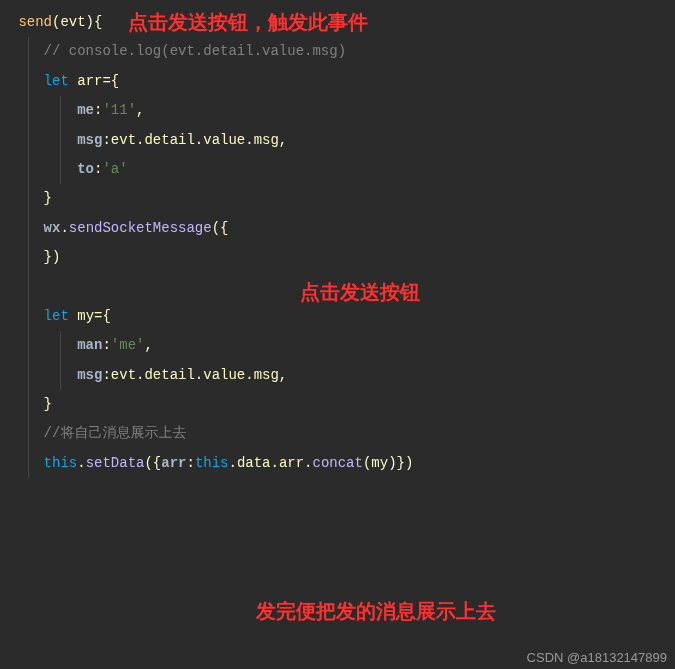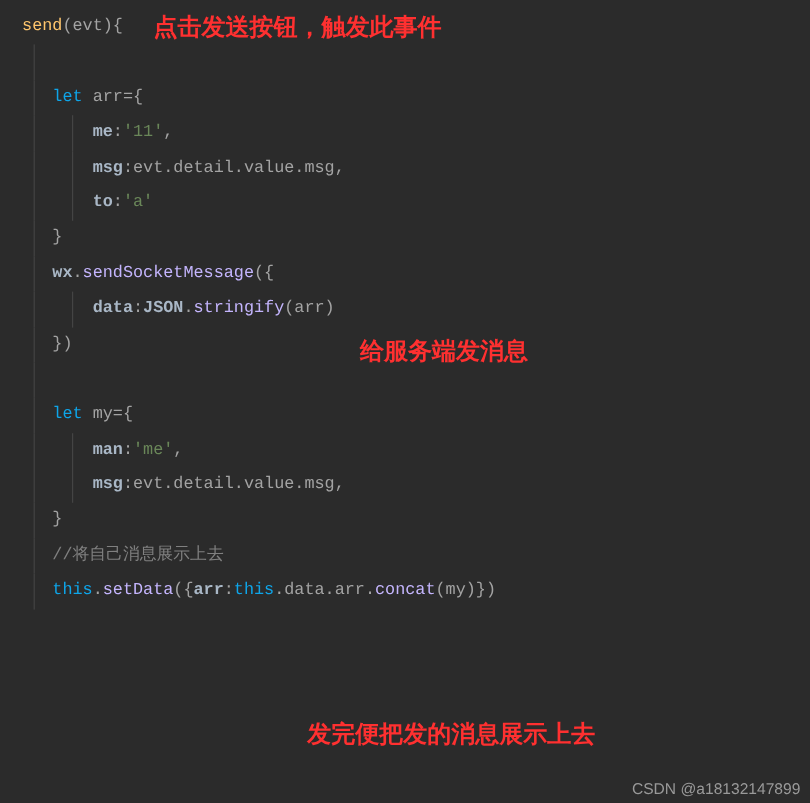--- a/index.html
+++ b/index.html
@@ -17,21 +17,21 @@
       padding: 8px 10px;
       line-height: 2.1;
       position: relative;
     }
     .line { white-space: pre; position: relative; }
     
     .kw { color: #0ea5e9; }
     .fn { color: #ffc66d; }
     .str { color: #6a8759; }
     .cmt { color: #808080; }
-    .punc { color: #a3a3a3; }
+    .punc { color: #fef9c3; }
     .ident { color: #a9b7c6; font-weight: bold; }
     .method { color: #c4b5fd; }
     
     .annotation {
       position: absolute;
       color: #ff3030;
       font-family: "SimHei", "Microsoft YaHei", sans-serif;
       font-size: 20px;
       font-weight: 600;
       pointer-events: none;
@@ -48,52 +48,51 @@
     .g2 { position: absolute; left: 50px; top: 0; bottom: 0; border-left: 1px solid #444; }
     .rel { position: relative; }
   </style>
 </head>
 <body>
 
 <div class="editor">
 
   <div class="line"> <span class="fn">send</span><span class="punc">(evt){</span></div>
 
-  <div class="line rel"><span class="g1"></span>    </div>
+  <div class="line rel"><span class="g1"></span>    <span class="cmt">// console.log(evt.detail.value.msg)</span></div>
 
   <div class="line rel"><span class="g1"></span>    <span class="kw">let</span><span class="punc"> arr={</span></div>
 
   <div class="line rel"><span class="g1"></span><span class="g2"></span>        <span class="ident">me</span><span class="punc">:</span><span class="str">'11'</span><span class="punc">,</span></div>
 
 
   <div class="line rel"><span class="g1"></span><span class="g2"></span>        <span class="ident">msg</span><span class="punc">:evt.detail.value.msg,</span></div>
 
   <div class="line rel"><span class="g1"></span><span class="g2"></span>        <span class="ident">to</span><span class="punc">:</span><span class="str">'a'</span></div>
 
   <div class="line rel"><span class="g1"></span>    <span class="punc">}</span></div>
 
   <div class="line rel"><span class="g1"></span>    <span class="ident">wx</span><span class="punc">.</span><span class="method">sendSocketMessage</span><span class="punc">({</span></div>
 
-  <div class="line rel"><span class="g1"></span><span class="g2"></span>        <span class="ident">data</span><span class="punc">:</span><span class="ident">JSON</span><span class="punc">.</span><span class="method">stringify</span><span class="punc">(arr)</span></div>
 
   <div class="line rel"><span class="g1"></span>    <span class="punc">})</span></div>
 
   <div class="line rel"><span class="g1"></span>    </div>
 
   <div class="line rel"><span class="g1"></span>    <span class="kw">let</span><span class="punc"> my={</span></div>
 
   <div class="line rel"><span class="g1"></span><span class="g2"></span>        <span class="ident">man</span><span class="punc">:</span><span class="str">'me'</span><span class="punc">,</span></div>
 
   <div class="line rel"><span class="g1"></span><span class="g2"></span>        <span class="ident">msg</span><span class="punc">:evt.detail.value.msg,</span></div>
 
   <div class="line rel"><span class="g1"></span>    <span class="punc">}</span></div>
 
   <div class="line rel"><span class="g1"></span>    <span class="cmt">//将自己消息展示上去</span></div>
 
   <div class="line rel"><span class="g1"></span>    <span class="kw">this</span><span class="punc">.</span><span class="method">setData</span><span class="punc">({</span><span class="ident">arr</span><span class="punc">:</span><span class="kw">this</span><span class="punc">.data.arr.</span><span class="method">concat</span><span class="punc">(my)})</span></div>
 
 </div>
 
 <div class="annotation" style="top:9px; left:128px;">点击发送按钮，触发此事件</div>
-<div class="annotation" style="top:279px; left:300px;">给服务端发消息</div>
+<div class="annotation" style="top:279px; left:300px;">点击发送按钮</div>
 <div class="annotation" style="top:598px; left:256px;">发完便把发的消息展示上去</div>
 
 <div class="watermark">CSDN @a18132147899</div>
 
 </body></html>

